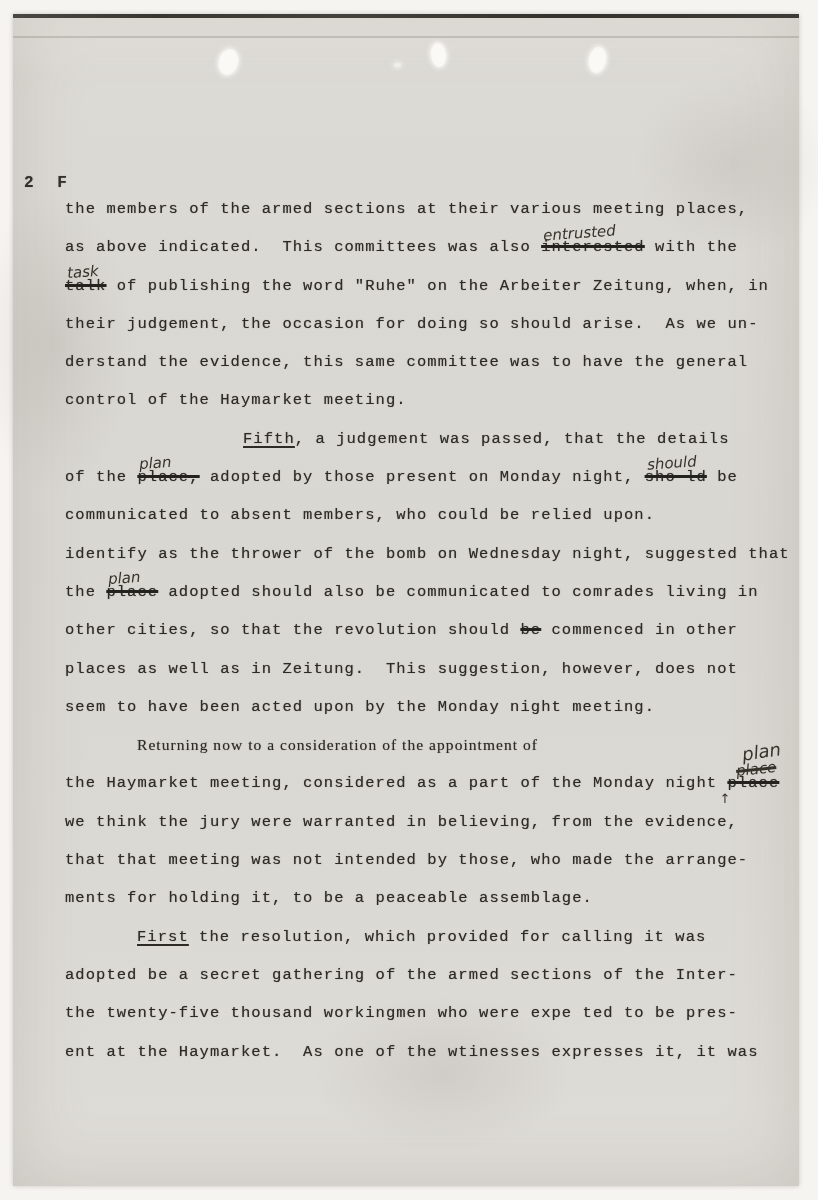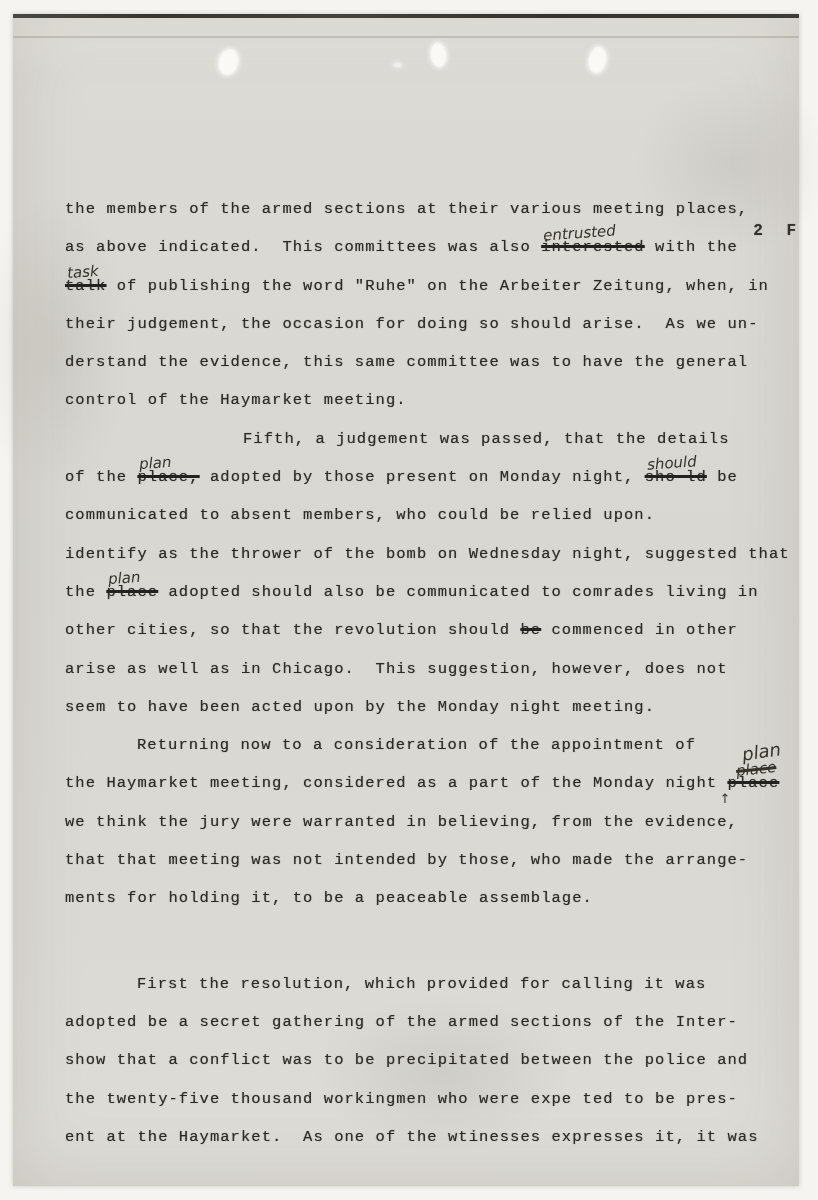--- a/index.html
+++ b/index.html
@@ -26,34 +26,33 @@
   }
   .smudge{
     position:absolute;border-radius:50%;
     background:radial-gradient(closest-side,rgba(110,104,92,0.12),rgba(110,104,92,0));
   }
   .hole{
     position:absolute;background:#faf9f6;border-radius:50%;
     box-shadow:0 0 5px rgba(255,255,255,0.95), inset 0 0 2px rgba(150,145,135,0.35);
   }
   .heading{
-    position:absolute;top:160px;left:4px;width:100%;
-    text-align:right;font-size:16px;letter-spacing:7px;
+    position:absolute;top:160px;left:11px;width:100%;
+    text-align:left;font-size:16px;letter-spacing:7px;
     color:#33302b;font-weight:bold;
     text-shadow:0 0 1px rgba(46,43,39,0.5);
-    margin-top:48px;
   }
   .textblock{
     position:absolute;left:52px;top:186px;width:720px;
     font-size:15.5px;letter-spacing:1.05px;color:#2e2b27;
     text-shadow:0 0 1px rgba(46,43,39,0.55);
   }
   .line{white-space:pre;height:38.3px;}
   .tw{}
-  .u{text-decoration-thickness:1.5px;text-underline-offset:3px;}
+  .u{text-decoration:underline;text-decoration-thickness:1.5px;text-underline-offset:3px;}
   .struck{text-decoration:line-through;text-decoration-thickness:2.5px;text-decoration-color:#24221e;}
   .corr{position:relative;display:inline-block;}
   .hw{
     font-family:"DejaVu Sans",sans-serif;font-style:italic;
     font-size:15px;letter-spacing:0;color:#36332b;
     text-shadow:none;
   }
   .corr>.hw-above{
     position:absolute;left:2px;bottom:14px;
     transform:rotate(-4deg);white-space:nowrap;
@@ -97,26 +96,25 @@
       <div class="line"><span class="corr"><span class="tw struck">talk</span><span class="hw hw-above">task</span></span><span class="tw"> of publishing the word "Ruhe" on the Arbeiter Zeitung, when, in</span></div>
       <div class="line"><span class="tw">their judgement, the occasion for doing so should arise.  As we un-</span></div>
       <div class="line"><span class="tw">derstand the evidence, this same committee was to have the general</span></div>
       <div class="line"><span class="tw">control of the Haymarket meeting.</span></div>
       <div class="line" style="padding-left: 178px;"><span class="tw u">Fifth</span><span class="tw">, a judgement was passed, that the details</span></div>
       <div class="line"><span class="tw">of the </span><span class="corr"><span class="tw struck">place,</span><span class="hw hw-above">plan</span></span><span class="tw"> adopted by those present on Monday night, </span><span class="corr"><span class="tw struck">sho ld</span><span class="hw hw-above">should</span></span><span class="tw"> be</span></div>
       <div class="line"><span class="tw">communicated to absent members, who could be relied upon.</span></div>
       <div class="line"><span class="tw">identify as the thrower of the bomb on Wednesday night, suggested that</span></div>
       <div class="line"><span class="tw">the </span><span class="corr"><span class="tw struck">place</span><span class="hw hw-above">plan</span></span><span class="tw"> adopted should also be communicated to comrades living in</span></div>
       <div class="line"><span class="tw">other cities, so that the revolution should </span><span class="tw struck">be</span><span class="tw"> commenced in other</span></div>
-      <div class="line"><span class="tw">arise as well as in Chicago.  This suggestion, however, does not</span></div>
+      <div class="line"><span class="tw">places as well as in Zeitung.  This suggestion, however, does not</span></div>
       <div class="line"><span class="tw">seem to have been acted upon by the Monday night meeting.</span></div>
-      <div class="line" style="padding-left: 72px;"><span class="tw">Returning now to a consideration of the appointment of</span></div>
+      <div class="line" style="padding-left: 72px; font-family: Liberation Serif, serif;"><span class="tw">Returning now to a consideration of the appointment of</span></div>
       <div class="line"><span class="tw">the Haymarket meeting, considered as a part of the Monday night </span><span class="corr corr2"><span class="tw struck">place</span><span class="hw hw-scratch">place</span><span class="hw hw-plan">plan</span><span class="caret">↑</span></span></div>
       <div class="line"><span class="tw">we think the jury were warranted in believing, from the evidence,</span></div>
       <div class="line"><span class="tw">that that meeting was not intended by those, who made the arrange-</span></div>
       <div class="line"><span class="tw">ments for holding it, to be a peaceable assemblage.</span></div>
-      <div class="line" style="padding-left: 72px; margin-top: 47px;"><span class="tw u">First</span><span class="tw"> the resolution, which provided for calling it was</span></div>
+      <div class="line" style="padding-left: 72px;"><span class="tw u">First</span><span class="tw"> the resolution, which provided for calling it was</span></div>
       <div class="line"><span class="tw">adopted be a secret gathering of the armed sections of the Inter-</span></div>
-      <div class="line"><span class="tw">show that a conflict was to be precipitated between the police and</span></div>
       <div class="line"><span class="tw">the twenty-five thousand workingmen who were expe ted to be pres-</span></div>
       <div class="line"><span class="tw">ent at the Haymarket.  As one of the wtinesses expresses it, it was</span></div>
     </div>
 </div>
 
 </body></html>

